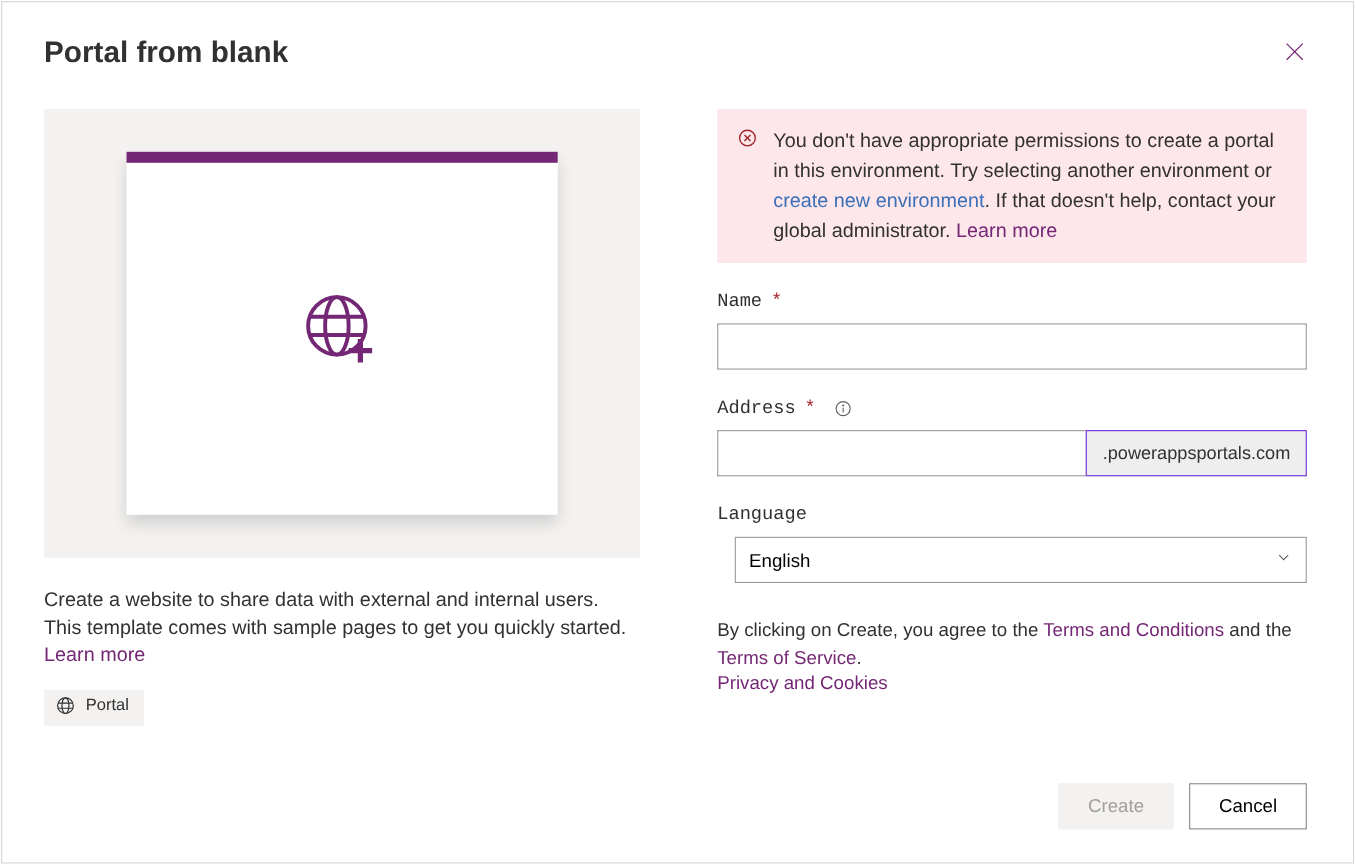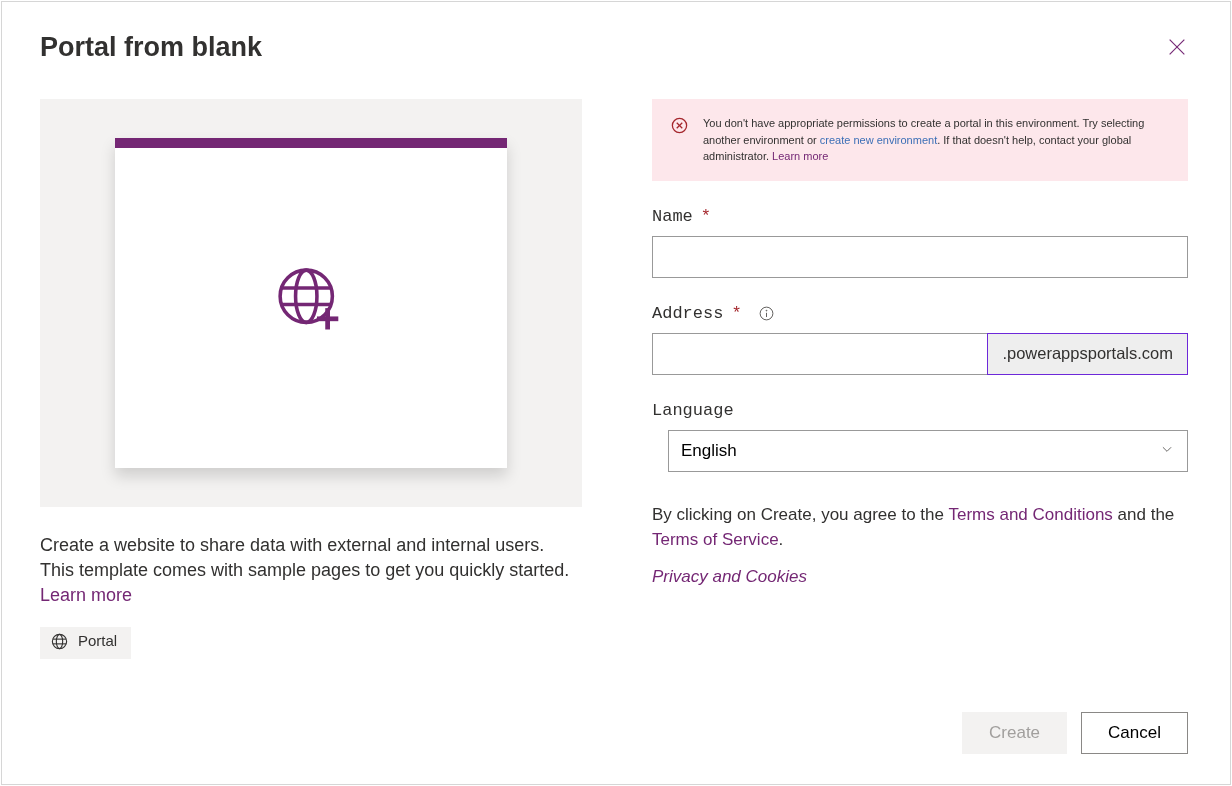--- a/index.html
+++ b/index.html
@@ -102,21 +102,21 @@
   .right-col {
     flex: 1;
     display: flex;
     flex-direction: column;
   }
   .alert {
     background: #fde7eb;
     padding: 16px 26px 16px 18px;
     display: flex;
     gap: 14px;
-    font-size: 11px;
+    font-size: 18px;
     line-height: 1.5;
     color: #323130;
   }
   .alert-icon {
     color: #a4262c;
     flex-shrink: 0;
     margin-top: 1px;
   }
   .field { margin-top: 26px; }
   .field-label {
@@ -189,21 +189,21 @@
     transform: translateY(-50%);
     pointer-events: none;
     color: #605e5c;
   }
   .legal {
     margin-top: 30px;
     font-size: 17px;
     line-height: 1.5;
     color: #323130;
   }
-  .privacy-row { margin-top: 14px; font-size: 17px; font-style: italic; }
+  .privacy-row { font-size: 17px; }
   .footer {
     display: flex;
     justify-content: flex-end;
     gap: 14px;
     margin-top: auto;
     align-items: center;
   }
   .btn {
     height: 42px;
     padding: 0 26px;

